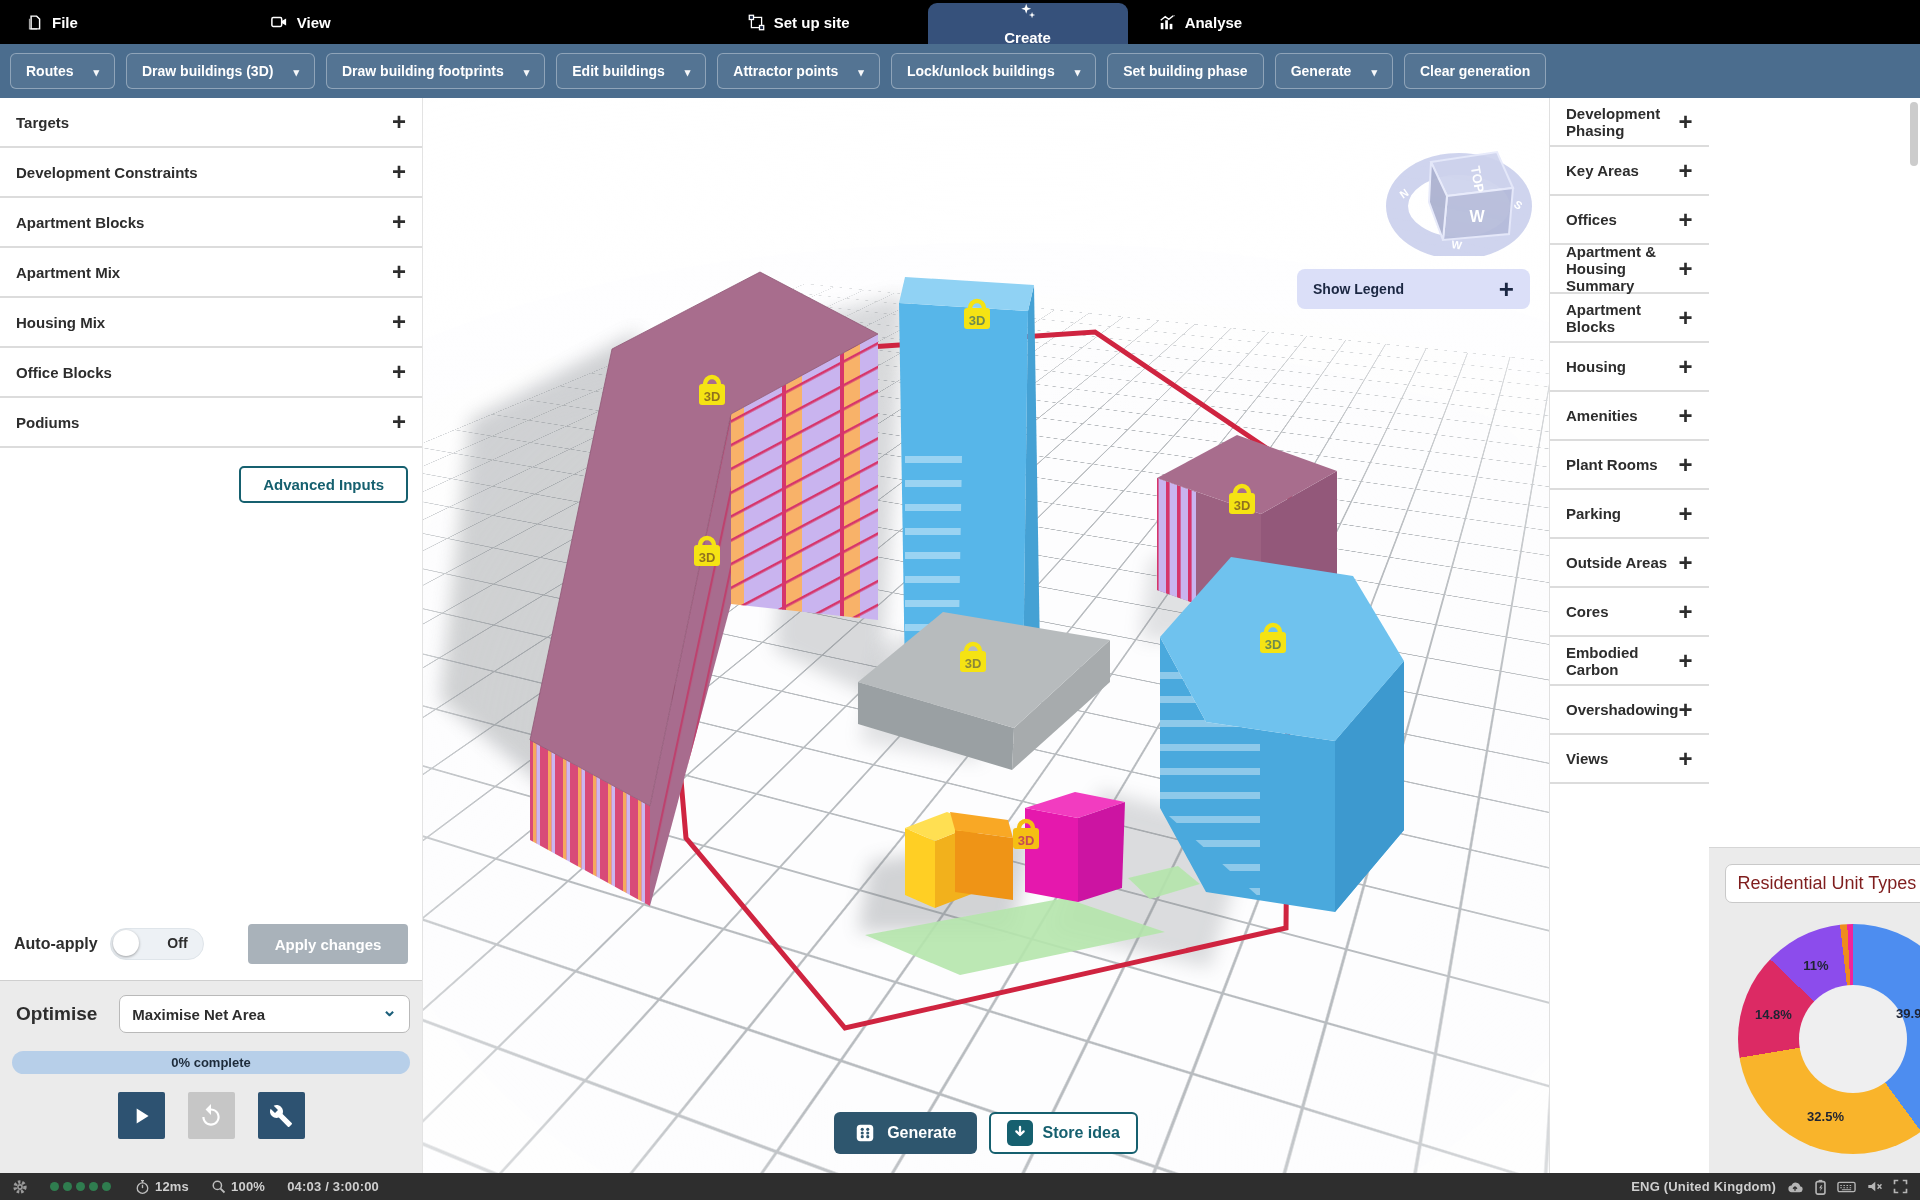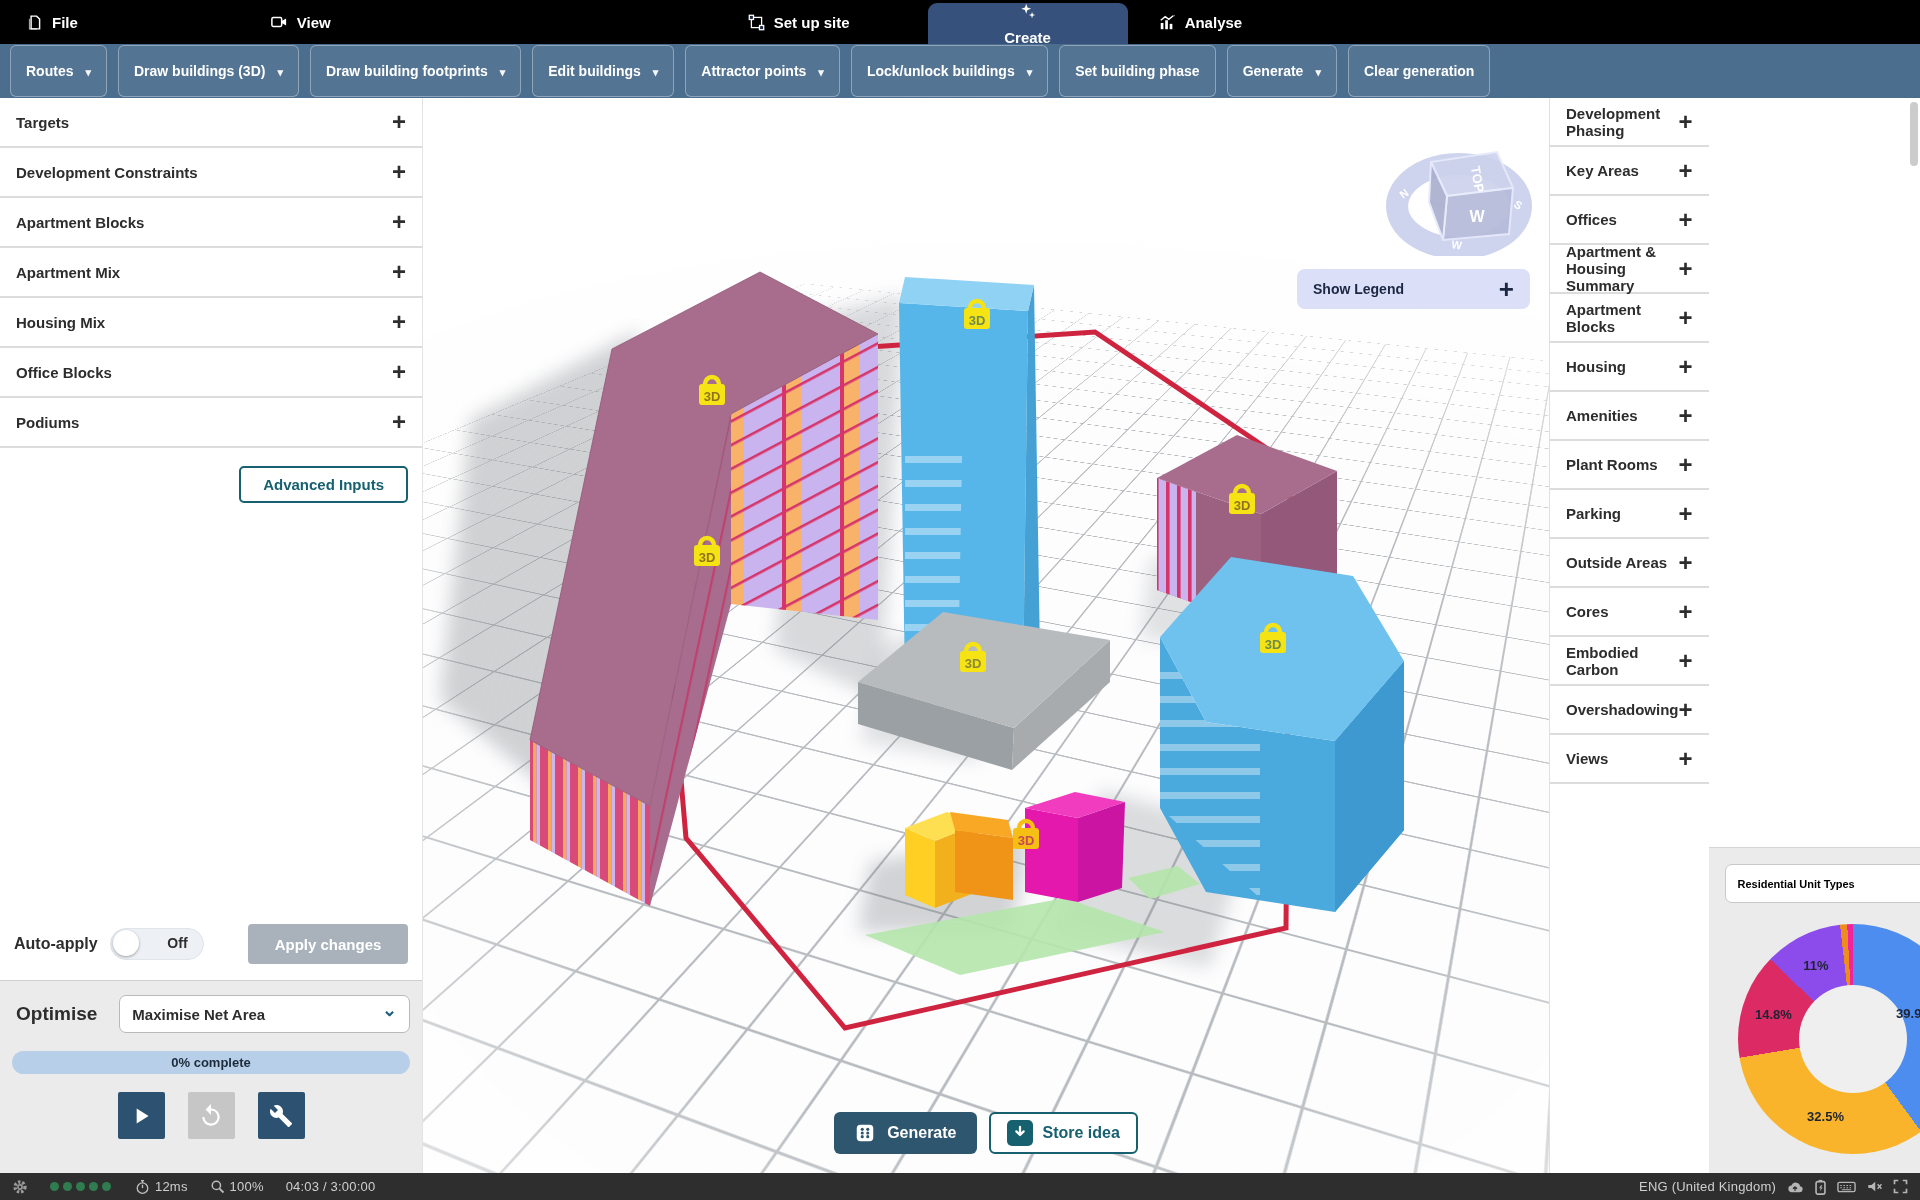--- a/index.html
+++ b/index.html
@@ -17,21 +17,21 @@
   .tab-analyse{margin-left:14px;}
   .topbar-right{margin-left:auto;display:flex;align-items:center;gap:10px;padding-right:14px;}
   .doc-title{font-size:15px;font-weight:bold;margin-right:6px;}
   .circle-btn{width:30px;height:30px;border-radius:50%;background:#3d4f6e;display:flex;align-items:center;justify-content:center;cursor:pointer;}
   .info-glyph{font-size:15px;font-weight:bold;color:#fff;font-family:"Liberation Serif",serif;}
 
   
   .toolbar{height:54px;background:#4b6d8e;display:flex;align-items:center;gap:11px;padding:0 10px;flex:0 0 54px;}
   .tb-btn{background:rgba(255,255,255,.05);border:1px solid rgba(255,255,255,.35);border-radius:6px;
     color:#fff;font-size:14px;font-weight:bold;font-family:"Liberation Sans",sans-serif;
-    height:52px;padding:0 15px;display:flex;align-items:center;gap:12px;cursor:pointer;}
+    height:36px;padding:0 15px;display:flex;align-items:center;gap:20px;cursor:pointer;}
   .chev::after{content:"▾";font-size:11px;opacity:.95;}
 
   
   .main{flex:1 1 auto;display:flex;min-height:0;}
 
   
   .left-panel{width:422px;flex:0 0 422px;background:#fff;display:flex;flex-direction:column;border-right:1px solid #e3e3e3;}
   .acc-row{height:48px;display:flex;align-items:center;justify-content:space-between;padding:0 16px;
     border-bottom:2px solid #dcdcdc;cursor:pointer;background:#fff;}
   .acc-label{font-size:15px;font-weight:bold;color:#2d2d2d;}
@@ -84,33 +84,33 @@
     color:#16606f;font-size:16px;font-weight:bold;cursor:pointer;font-family:"Liberation Sans",sans-serif;}
   .store-icon-bg{width:26px;height:26px;border-radius:5px;background:#16606f;display:flex;align-items:center;justify-content:center;}
 
   
   .right-panel{width:370px;flex:0 0 370px;background:#fff;display:flex;flex-direction:row;border-left:1px solid #e0e0e0;position:relative;}
   .right-rows .acc-row{height:47px;border-bottom:2px solid #dcdcdc;}
   .rp-scroll{position:absolute;top:4px;right:2px;width:8px;height:64px;border-radius:4px;background:#cccccc;cursor:grab;}
   .chart-panel{margin-top:auto;background:#ebebeb;border-top:1px solid #d6d6d6;height:326px;box-sizing:border-box;padding:16px 16px 0 16px;}
   .chart-select{background:#fff;border:1px solid #c9c9c9;border-radius:7px;height:37px;display:flex;align-items:center;
     justify-content:space-between;padding:0 12px;cursor:pointer;}
-  .chart-select-value{font-size:11px;font-weight:bold;color:#000000;}
+  .chart-select-value{font-size:18px;font-weight:normal;color:#7f1d1d;}
   .donut-wrap{position:relative;width:256px;height:256px;margin:8px auto 0 auto;}
   .donut{position:absolute;left:13px;top:13px;width:230px;height:230px;border-radius:50%;}
   .donut-hole{position:absolute;left:74px;top:74px;width:108px;height:108px;border-radius:50%;background:#efeff0;}
   .donut-label{position:absolute;transform:translate(-50%,-50%);font-size:13px;font-weight:bold;color:#1f2433;}
 
   
   .statusbar{height:27px;background:#2e2e2e;flex:0 0 27px;display:flex;align-items:center;color:#cfcfcf;font-size:13px;padding:0 12px;gap:8px;}
   .dots{display:flex;gap:4px;margin-left:14px;margin-right:16px;}
   .dot{width:9px;height:9px;border-radius:50%;background:#2f7d4f;}
   .sb-group{display:flex;align-items:center;gap:5px;margin-right:14px;}
   .sb-right{margin-left:auto;display:flex;align-items:center;gap:10px;}
-  .sb-text{font-weight:normal;letter-spacing:.2px;}
+  .sb-text{font-weight:bold;letter-spacing:.2px;}
 </style>
 </head>
 <body>
 
 <div class="app">
 
   <header class="topbar">
     <div class="tab tab-file">
       <svg width="17" height="17" viewBox="0 0 20 20">
           <path d="M6 2.5h6.5L16 6v11.5H6z" fill="none" stroke="#fff" stroke-width="1.7"></path>

